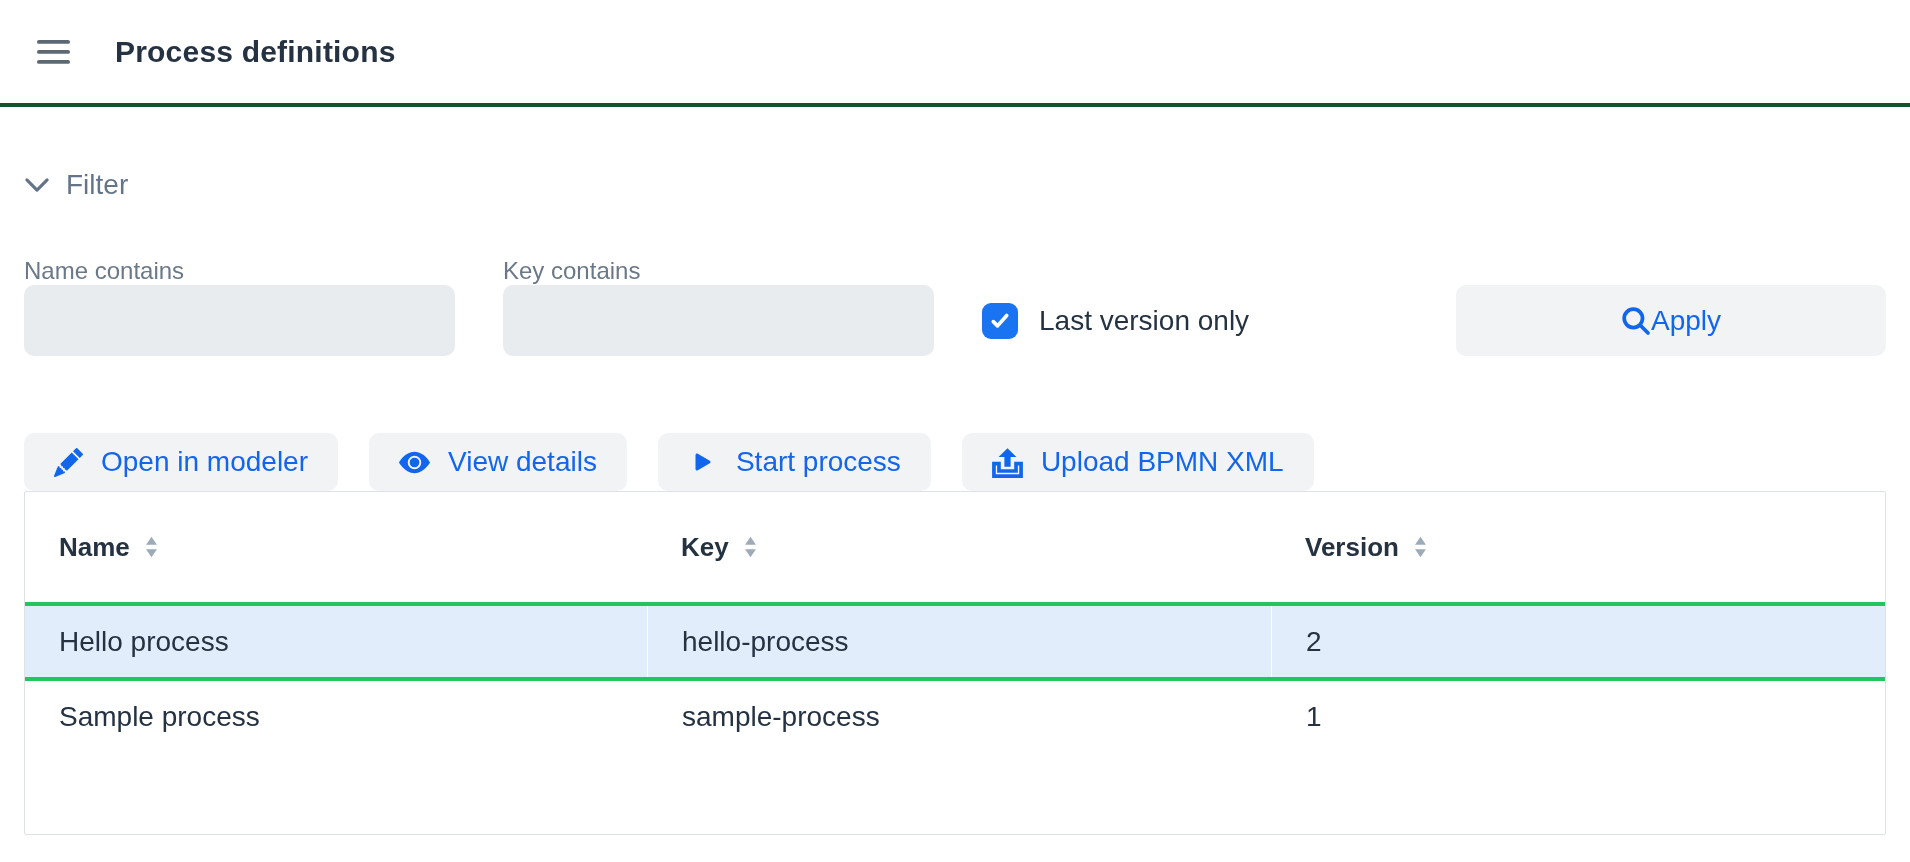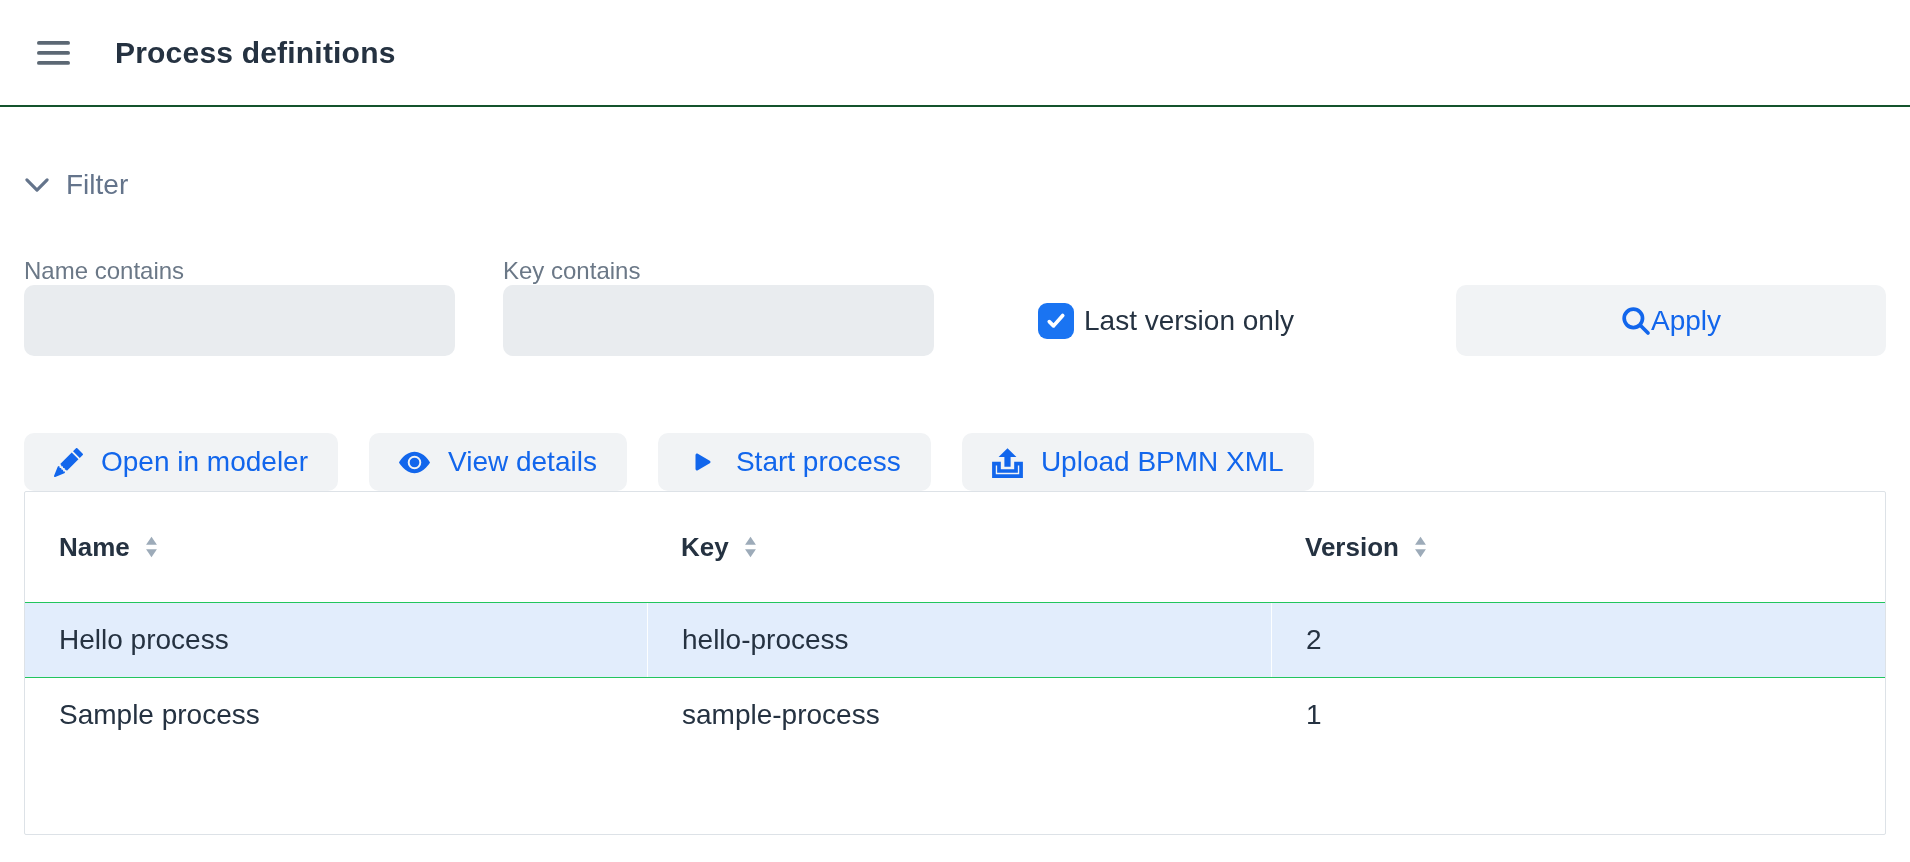--- a/index.html
+++ b/index.html
@@ -11,21 +11,21 @@
   }
   *{box-sizing:border-box;}
   html,body{margin:0;padding:0;}
   body{
     width:1910px;height:862px;overflow:hidden;
     background:#ffffff;color:var(--dark-text);
     font-family:"Liberation Sans",sans-serif;
   }
   .topbar{
     height:107px;display:flex;align-items:center;
-    padding-left:37px;border-bottom:2px solid #14532d;
+    padding-left:37px;border-bottom:4px solid #14532d;
   }
   .hamburger{
     background:none;border:none;padding:0;cursor:pointer;
     display:flex;align-items:center;
   }
   .page-title{
     font-size:30px;font-weight:700;margin:0 0 0 44px;
     color:var(--dark-text);letter-spacing:.2px;
   }
   .content{padding:0 24px;}
@@ -37,22 +37,22 @@
   .field{width:431px;margin-right:48px;}
   .field label{
     display:block;font-size:24px;color:#6b7887;
   }
   .field input{
     width:100%;height:71px;border:none;border-radius:10px;
     background:#e9ecef;padding:0 18px;font-size:26px;
     color:var(--dark-text);outline:none;
   }
   .check-group{
-    display:flex;align-items:center;gap:10px;
-    margin-left:56px;margin-bottom:17px;cursor:pointer;
+    display:flex;align-items:center;gap:21px;
+    margin-bottom:17px;cursor:pointer;
   }
   .checkbox{
     width:36px;height:36px;border-radius:9px;flex:0 0 36px;
     background:var(--checkbox-fill);
     display:flex;align-items:center;justify-content:center;
   }
   .check-label{font-size:28px;color:var(--dark-text);white-space:nowrap;}
   .apply-btn{
     margin-left:auto;width:430px;height:71px;border:none;border-radius:10px;
     background:#f1f3f5;display:flex;align-items:center;justify-content:center;
@@ -69,21 +69,21 @@
   .table{
     border:1px solid #dde2e7;border-radius:2px;
     height:344px;overflow:hidden;background:#fff;
   }
   .thead,.trow{display:grid;grid-template-columns:622px 624px 1fr;}
   .thead{height:110px;}
   .th{
     display:flex;align-items:center;gap:15px;padding-left:34px;
     font-size:26px;font-weight:700;color:var(--dark-text);cursor:pointer;
   }
-  .trow{height:75px;border-top:1px solid #22c55e;cursor:pointer;}
+  .trow{height:75px;border-top:4px solid #22c55e;cursor:pointer;}
   .trow.selected{background:var(--row-highlight);}
   .td{
     height:100%;display:flex;align-items:center;
     padding-left:34px;font-size:28px;color:var(--dark-text);
   }
   .td:nth-child(n+2){border-left:1px solid rgba(255,255,255,.9);}
   .icon{display:inline-flex;flex:none;}
 </style>
 </head>
 <body>

